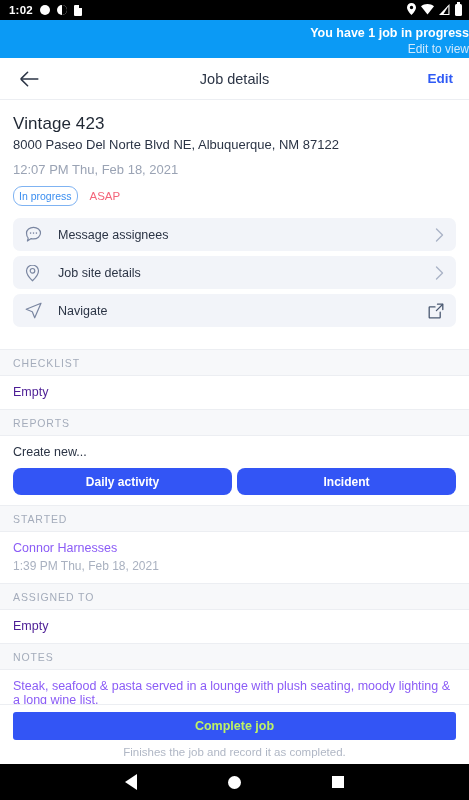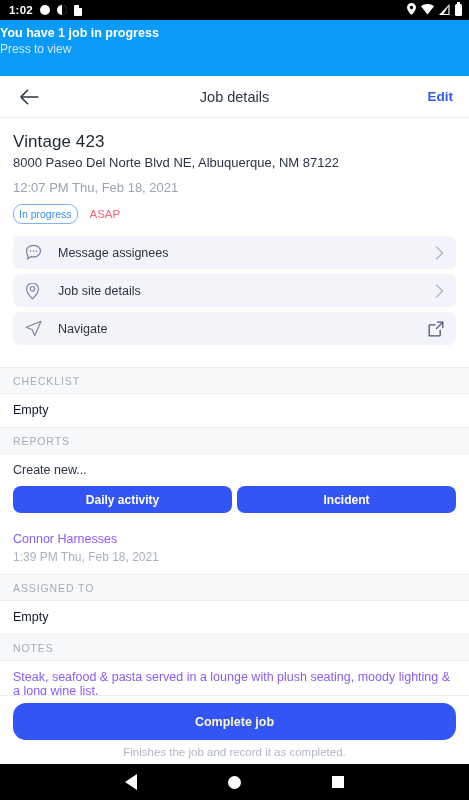--- a/index.html
+++ b/index.html
@@ -29,21 +29,21 @@
   .ic-sim { width: 8px; height: 11px; background: #fff; border-radius: 1px;
             position: relative; }
   .ic-sim::after { content:""; position:absolute; right:0; top:0; width:3px; height:3px;
                    background:#000; }
   .ic-batt { width: 7px; height: 12px; background:#fff; border-radius:1.5px; position:relative; }
   .ic-batt::before { content:""; position:absolute; top:-2px; left:2px; width:3px; height:2px; background:#fff; }
 
   
   .banner {
     background: #0B9AF5; color: #ffffff;
-    text-align: left; padding: 6px 0 19px;
+    text-align: right; padding: 6px 0 1px;
     cursor: pointer;
   }
   .banner-main { font-size: 12.5px; font-weight: 700; line-height: 15px; }
   .banner-sub  { font-size: 12px; color: #cfe9fd; line-height: 15px; margin-top: 1px; }
 
   
   .appbar {
     height: 42px; display: flex; align-items: center; background: #ffffff;
     padding: 0 16px; position: relative; border-bottom: 1px solid #eceef2;
   }
@@ -83,41 +83,41 @@
   .action-end { display:flex; align-items:center; }
   .spacer-white { height: 17px; background:#fff; }
 
   
   .sec-head {
     background: #f7f8fa; border-top: 1px solid #eceef2; border-bottom: 1px solid #eceef2;
     padding: 7px 13px 6px;
     font-size: 10.5px; color: #a4acbb; letter-spacing: .9px;
   }
   .sec-body { background: #fff; padding: 9px 13px 10px; }
-  .empty-txt { font-size: 12.5px; color: #0f172a; }
+  .empty-txt { font-size: 12.5px; color: #4c1d95; }
   .body-txt  { font-size: 12.5px; color: #8b5cf6; }
   .sub-txt   { font-size: 12px; color: #a9b1c0; margin-top: 4px; }
 
   .create-new { font-size: 12.5px; color: #2b3445; }
   .report-btns { display: flex; gap: 5px; margin-top: 9px; }
   .report-btn {
     flex: 1; background: #3355F5; color: #fff; border: none; border-radius: 8px;
     height: 27px; font-size: 12px; font-weight: 700;
     font-family: "Liberation Sans", sans-serif; cursor: pointer;
   }
 
   
   .bottombar {
     position: absolute; left: 0; right: 0; bottom: 36px;
     background: #ffffff; border-top: 1px solid #eceef2;
     padding: 7px 13px 6px;
   }
   .complete-btn {
-    width: 100%; height: 37px; background: #3355F5; color: #fef9c3;
-    border: none; border-radius: 13px; font-size: 12.5px; font-weight: 700;
+    width: 100%; height: 28px; background: #3355F5; color: #bef264;
+    border: none; border-radius: 3px; font-size: 12.5px; font-weight: 700;
     font-family: "Liberation Sans", sans-serif; cursor: pointer;
   }
   .complete-cap {
     text-align: center; font-size: 11.5px; color: #b0b7c5; margin-top: 6px;
   }
 
   
   .navbar {
     position: absolute; left: 0; right: 0; bottom: 0;
     height: 36px; background: #000000;
@@ -157,21 +157,21 @@
             <path d="M10.5 0v11H0z" fill="#fff"></path>
             <path d="M9.4 2.3v7.6H4.5z" fill="#000"></path>
           </svg>
       </span>
       <span class="ic ic-batt"></span>
     </div>
   </div>
 
   <div class="banner">
     <div class="banner-main">You have 1 job in progress</div>
-    <div class="banner-sub">Press to view</div>
+    <div class="banner-sub">Edit to view</div>
   </div>
 
   <div class="appbar">
     <div class="back-btn">
       <svg width="19" height="16" viewBox="0 0 19 16">
         <path d="M7.6 1.2L1.4 7.4a.85.85 0 000 1.2l6.2 6.2" stroke="#2b3445" stroke-width="1.5" fill="none" stroke-linecap="round" stroke-linejoin="round"></path>
         <path d="M1.6 8h16.2" stroke="#2b3445" stroke-width="1.5" stroke-linecap="round"></path>
       </svg>
     </div>
     <div class="appbar-title">Job details</div>
@@ -248,20 +248,21 @@
 
   <div class="sec-head">REPORTS</div>
   <div class="sec-body">
     <div class="create-new">Create new...</div>
     <div class="report-btns">
       <button class="report-btn">Daily activity</button>
       <button class="report-btn">Incident</button>
     </div>
   </div>
 
+  <div class="sec-head">STARTED</div>
   <div class="sec-body">
     <div class="body-txt">Connor Harnesses</div>
     <div class="sub-txt">1:39 PM Thu, Feb 18, 2021</div>
   </div>
 
   <div class="sec-head">ASSIGNED TO</div>
   <div class="sec-body">
     <div class="empty-txt">Empty</div>
   </div>
 

